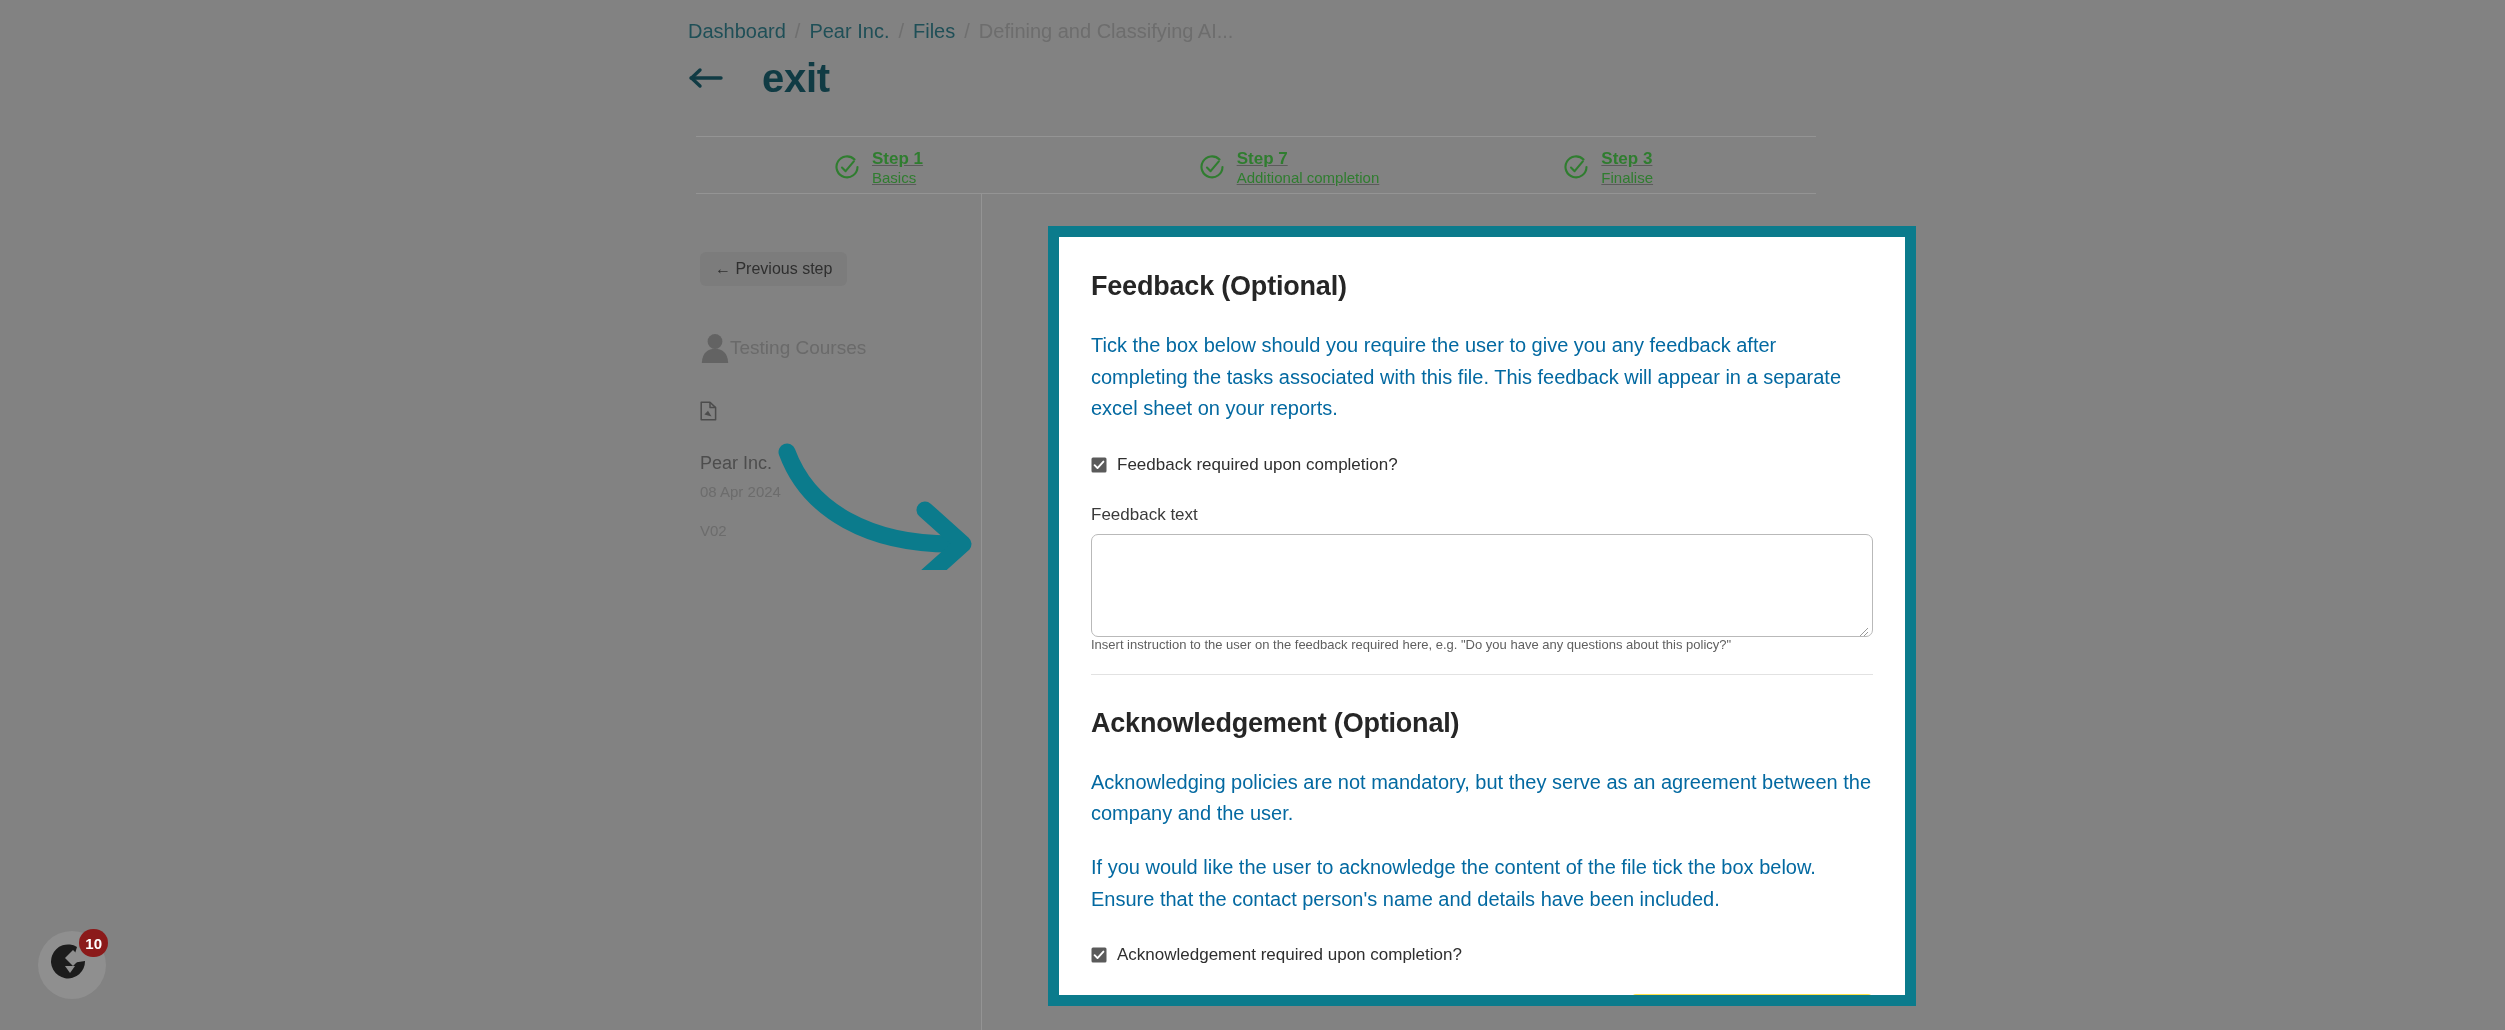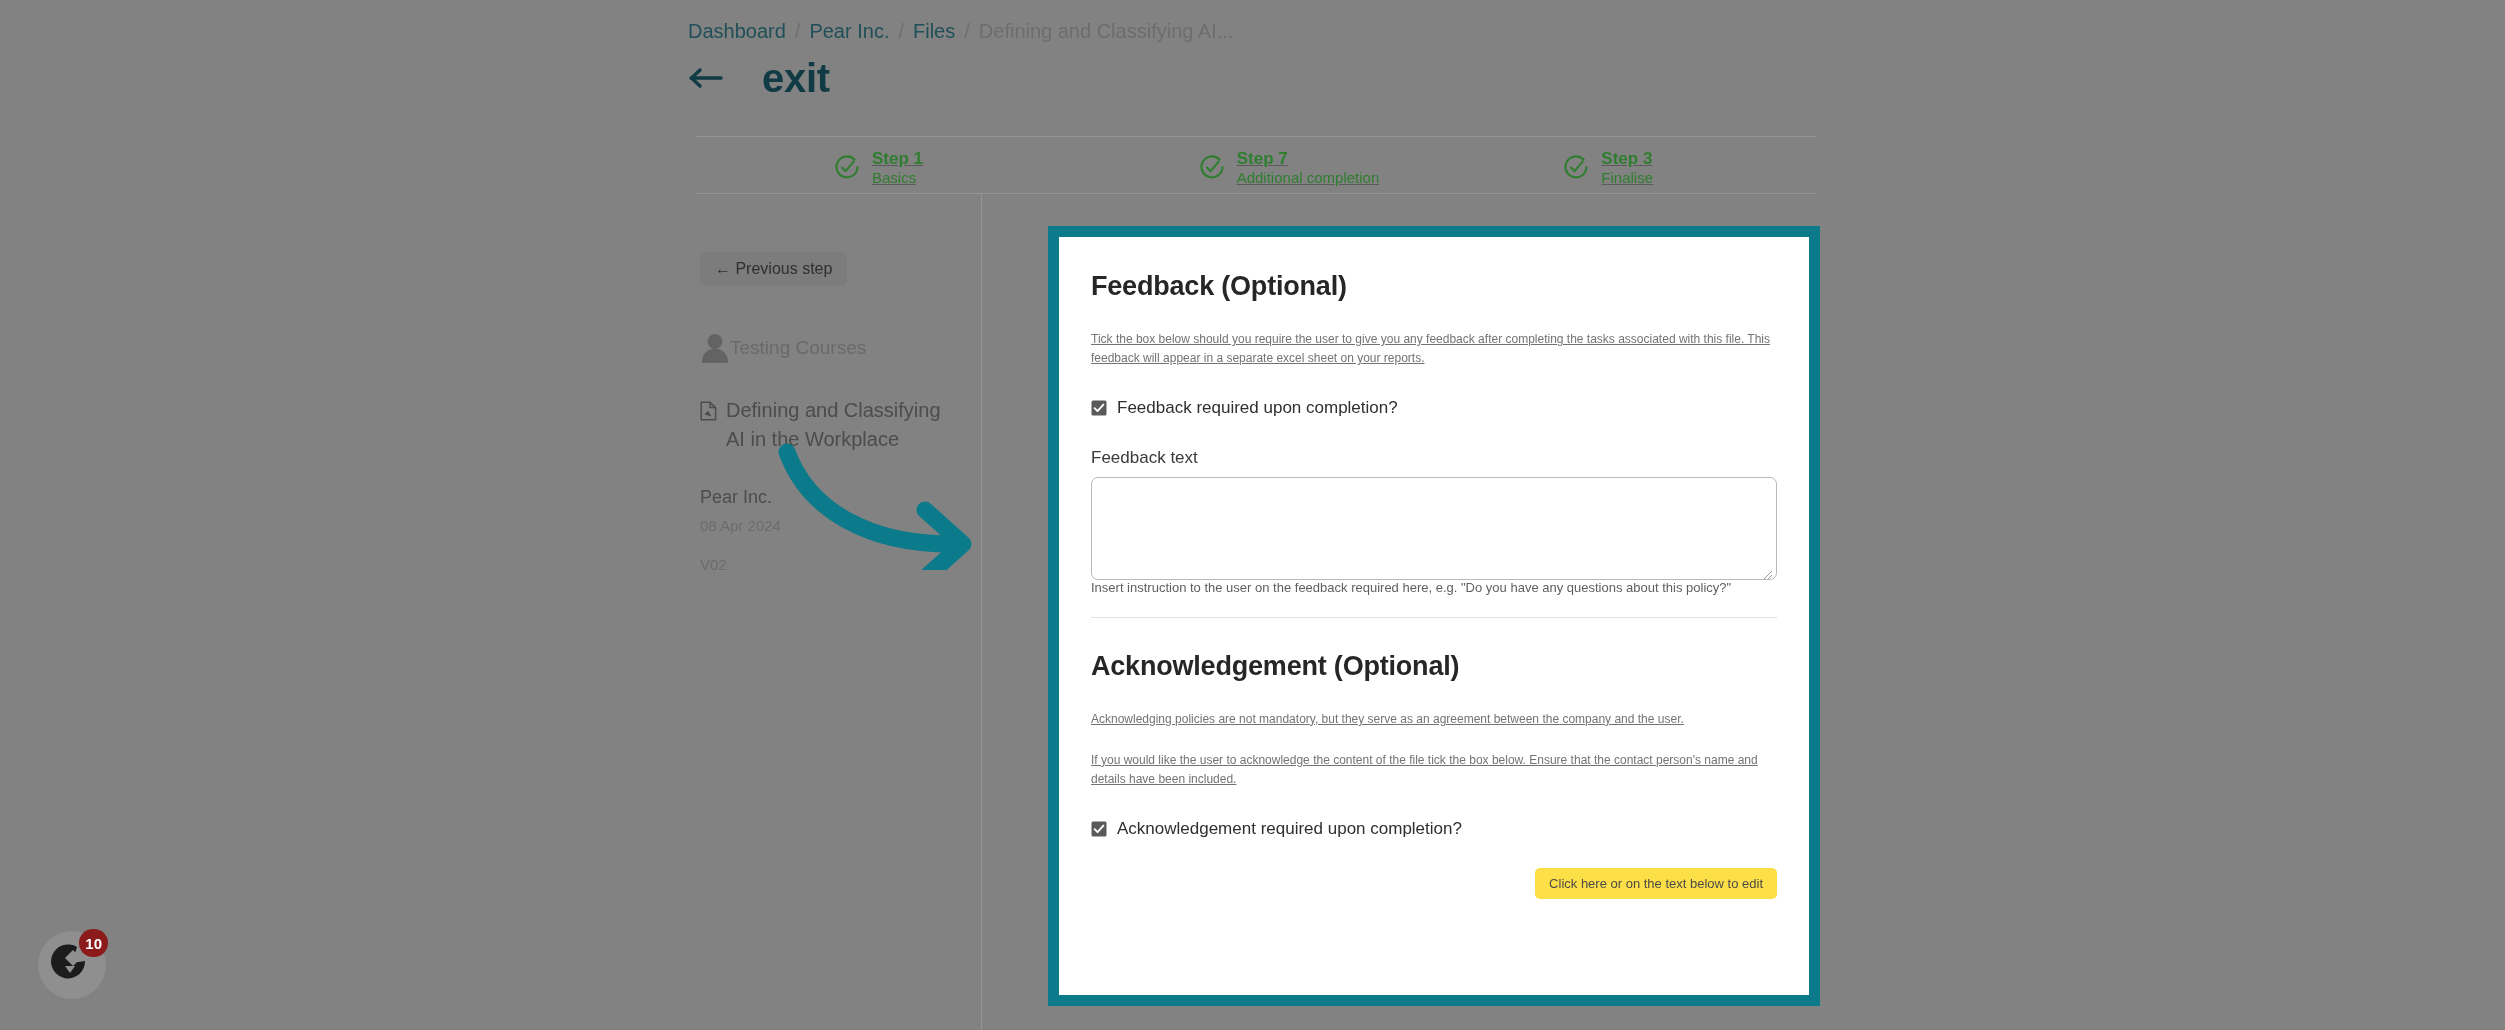--- a/index.html
+++ b/index.html
@@ -94,37 +94,37 @@
   .side-company { margin-top: 33px; font-size: 18px; color: #4d4d4d; }
   .side-date { margin-top: 9px; font-size: 15px; color: #6c6c6c; }
   .side-version { margin-top: 22px; font-size: 15px; color: #6c6c6c; }
 
   
   .annot-arrow { position: absolute; left: 775px; top: 440px; pointer-events: none; }
 
   
   .card-highlight {
     position: absolute; left: 1048px; top: 226px;
-    width: 772px; height: 780px;
+    width: 868px; height: 780px;
     background: #0b7b8c;
     padding: 11px;
   }
   .card {
     width: 100%; height: 100%;
     background: #ffffff;
     padding: 34px 32px 0 32px;
     color: #2b2b2b;
     overflow: hidden;
   }
   .card h2 {
     margin: 0; font-size: 27px; font-weight: bold; color: #262626;
     letter-spacing: -0.2px;
   }
   .card p {
-    font-size: 12px; line-height: 1.58; color: #737373; margin: 28px 0 0 0; text-decoration: underline;
+    font-size: 20px; line-height: 1.58; color: #0369a1; margin: 28px 0 0 0;
   }
   .card .p-tight { margin-top: 22px; }
 
   .check-row {
     display: flex; align-items: center; gap: 10px;
     margin-top: 30px; cursor: pointer;
   }
   .checkbox { width: 16px; height: 16px; flex: 0 0 16px; }
   .check-label { font-size: 17px; color: #2f2f2f; }
 
@@ -248,21 +248,20 @@
     </div>
 
     <div class="side-file">
       <span class="file-icon">
         <svg width="17" height="20" viewBox="0 0 17 20">
           <path d="M1.2 1.2 H10 L15.6 6.6 V18.8 H1.2 Z" fill="none" stroke="#4c4c4c" stroke-width="1.5" stroke-linejoin="round"></path>
           <path d="M10 1.4 V6.6 H15.4" fill="none" stroke="#4c4c4c" stroke-width="1.5" stroke-linejoin="round"></path>
           <path d="M4.4 13.6 L8 9.8 L11.6 15.4 Z" fill="#4c4c4c"></path>
         </svg>
       </span>
-      <span>Defining and Classifying AI in the Workplace</span>
     </div>
 
     <div class="side-company">Pear Inc.</div>
     <div class="side-date">08 Apr 2024</div>
     <div class="side-version">V02</div>
   </div>
 
   <span class="annot-arrow">
     <svg width="220" height="130" viewBox="0 0 220 130">
       <path d="M12 12 C34 72 96 104 176 104" stroke="#0b7b8c" stroke-width="17" fill="none" stroke-linecap="round"></path>

